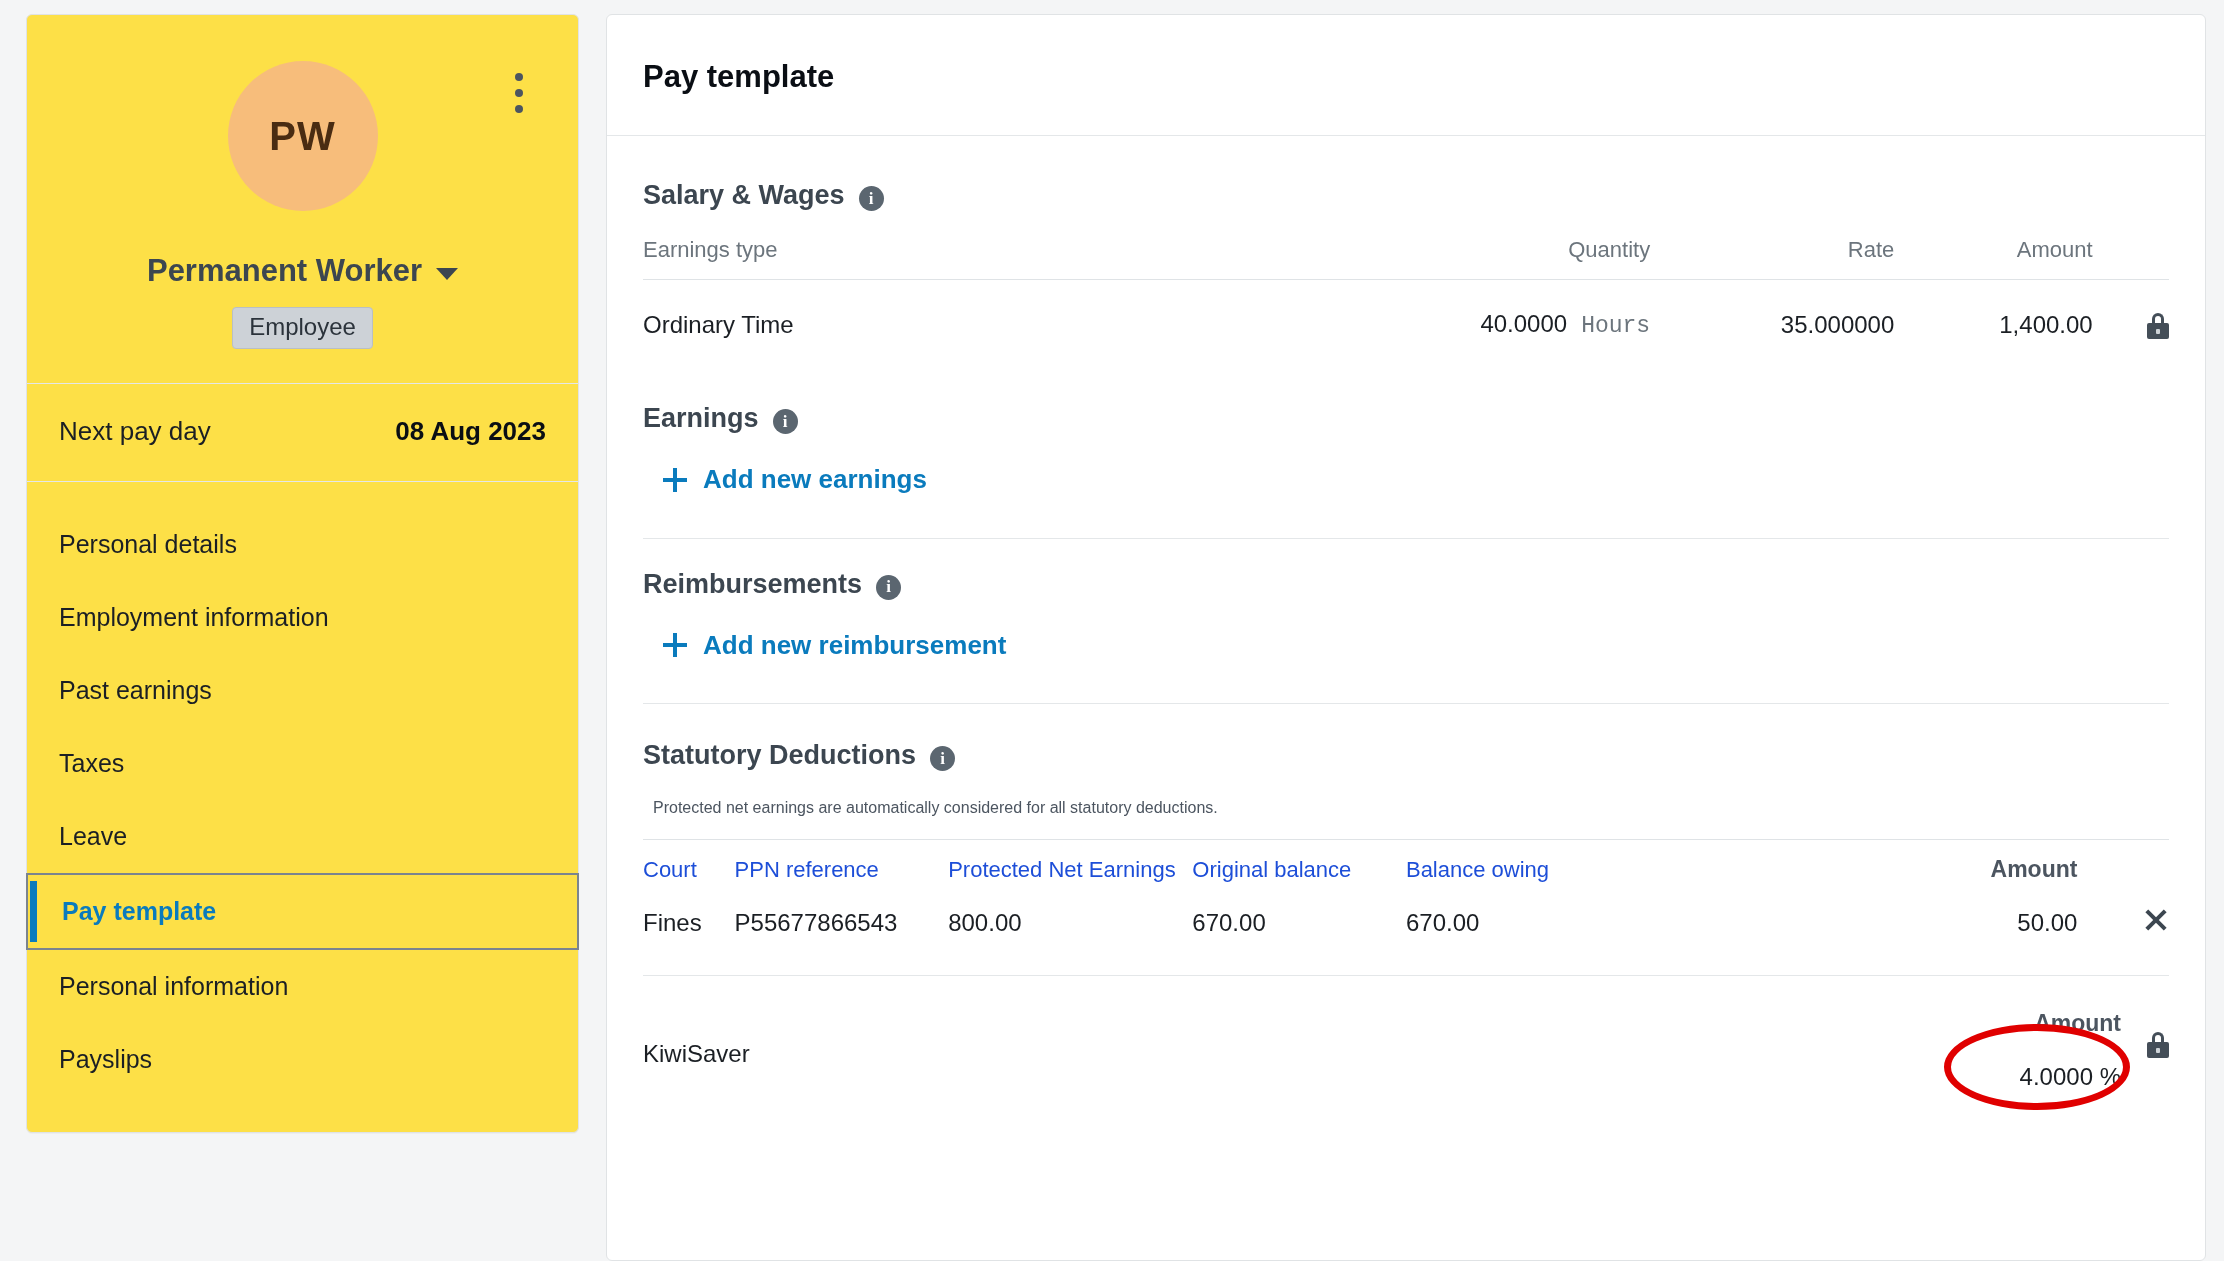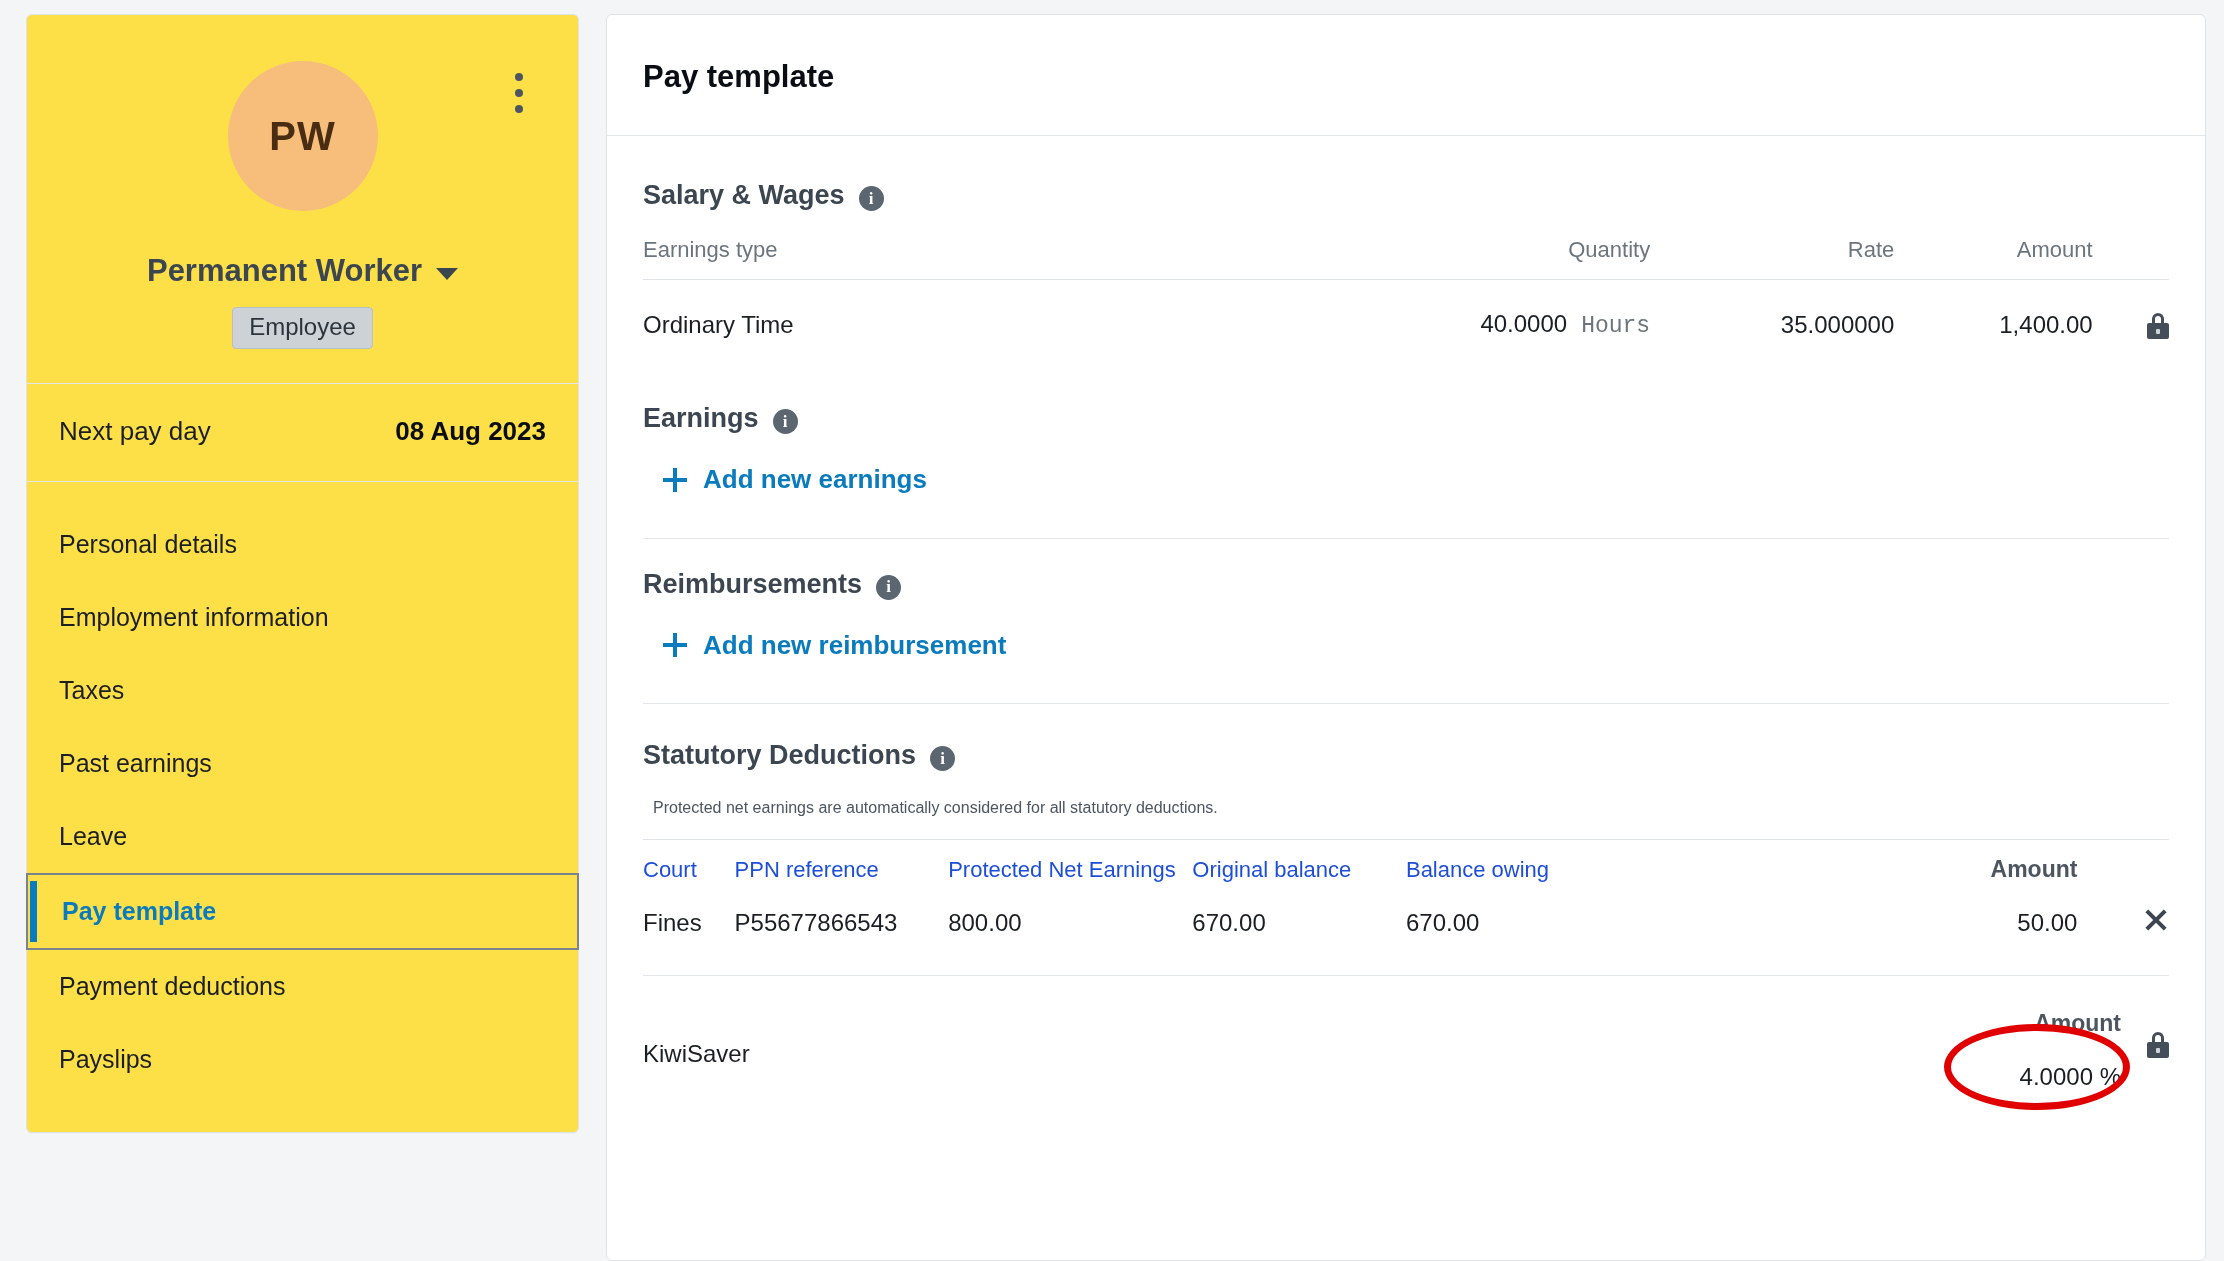--- a/index.html
+++ b/index.html
@@ -331,25 +331,25 @@
       </div>
 
       <div class="payday-row">
         <span class="payday-label">Next pay day</span>
         <span class="payday-value">08 Aug 2023</span>
       </div>
 
       <div class="nav">
         <div class="nav-item">Personal details</div>
         <div class="nav-item">Employment information</div>
+        <div class="nav-item">Past earnings</div>
         <div class="nav-item">Taxes</div>
-        <div class="nav-item">Past earnings</div>
         <div class="nav-item">Leave</div>
         <div class="nav-item active">Pay template</div>
-        <div class="nav-item">Payment deductions</div>
+        <div class="nav-item">Personal information</div>
         <div class="nav-item">Payslips</div>
       </div>
 
     </div>
   </div>
 
   <div class="right-col">
     <div class="panel">
 
       <div class="panel-head">

